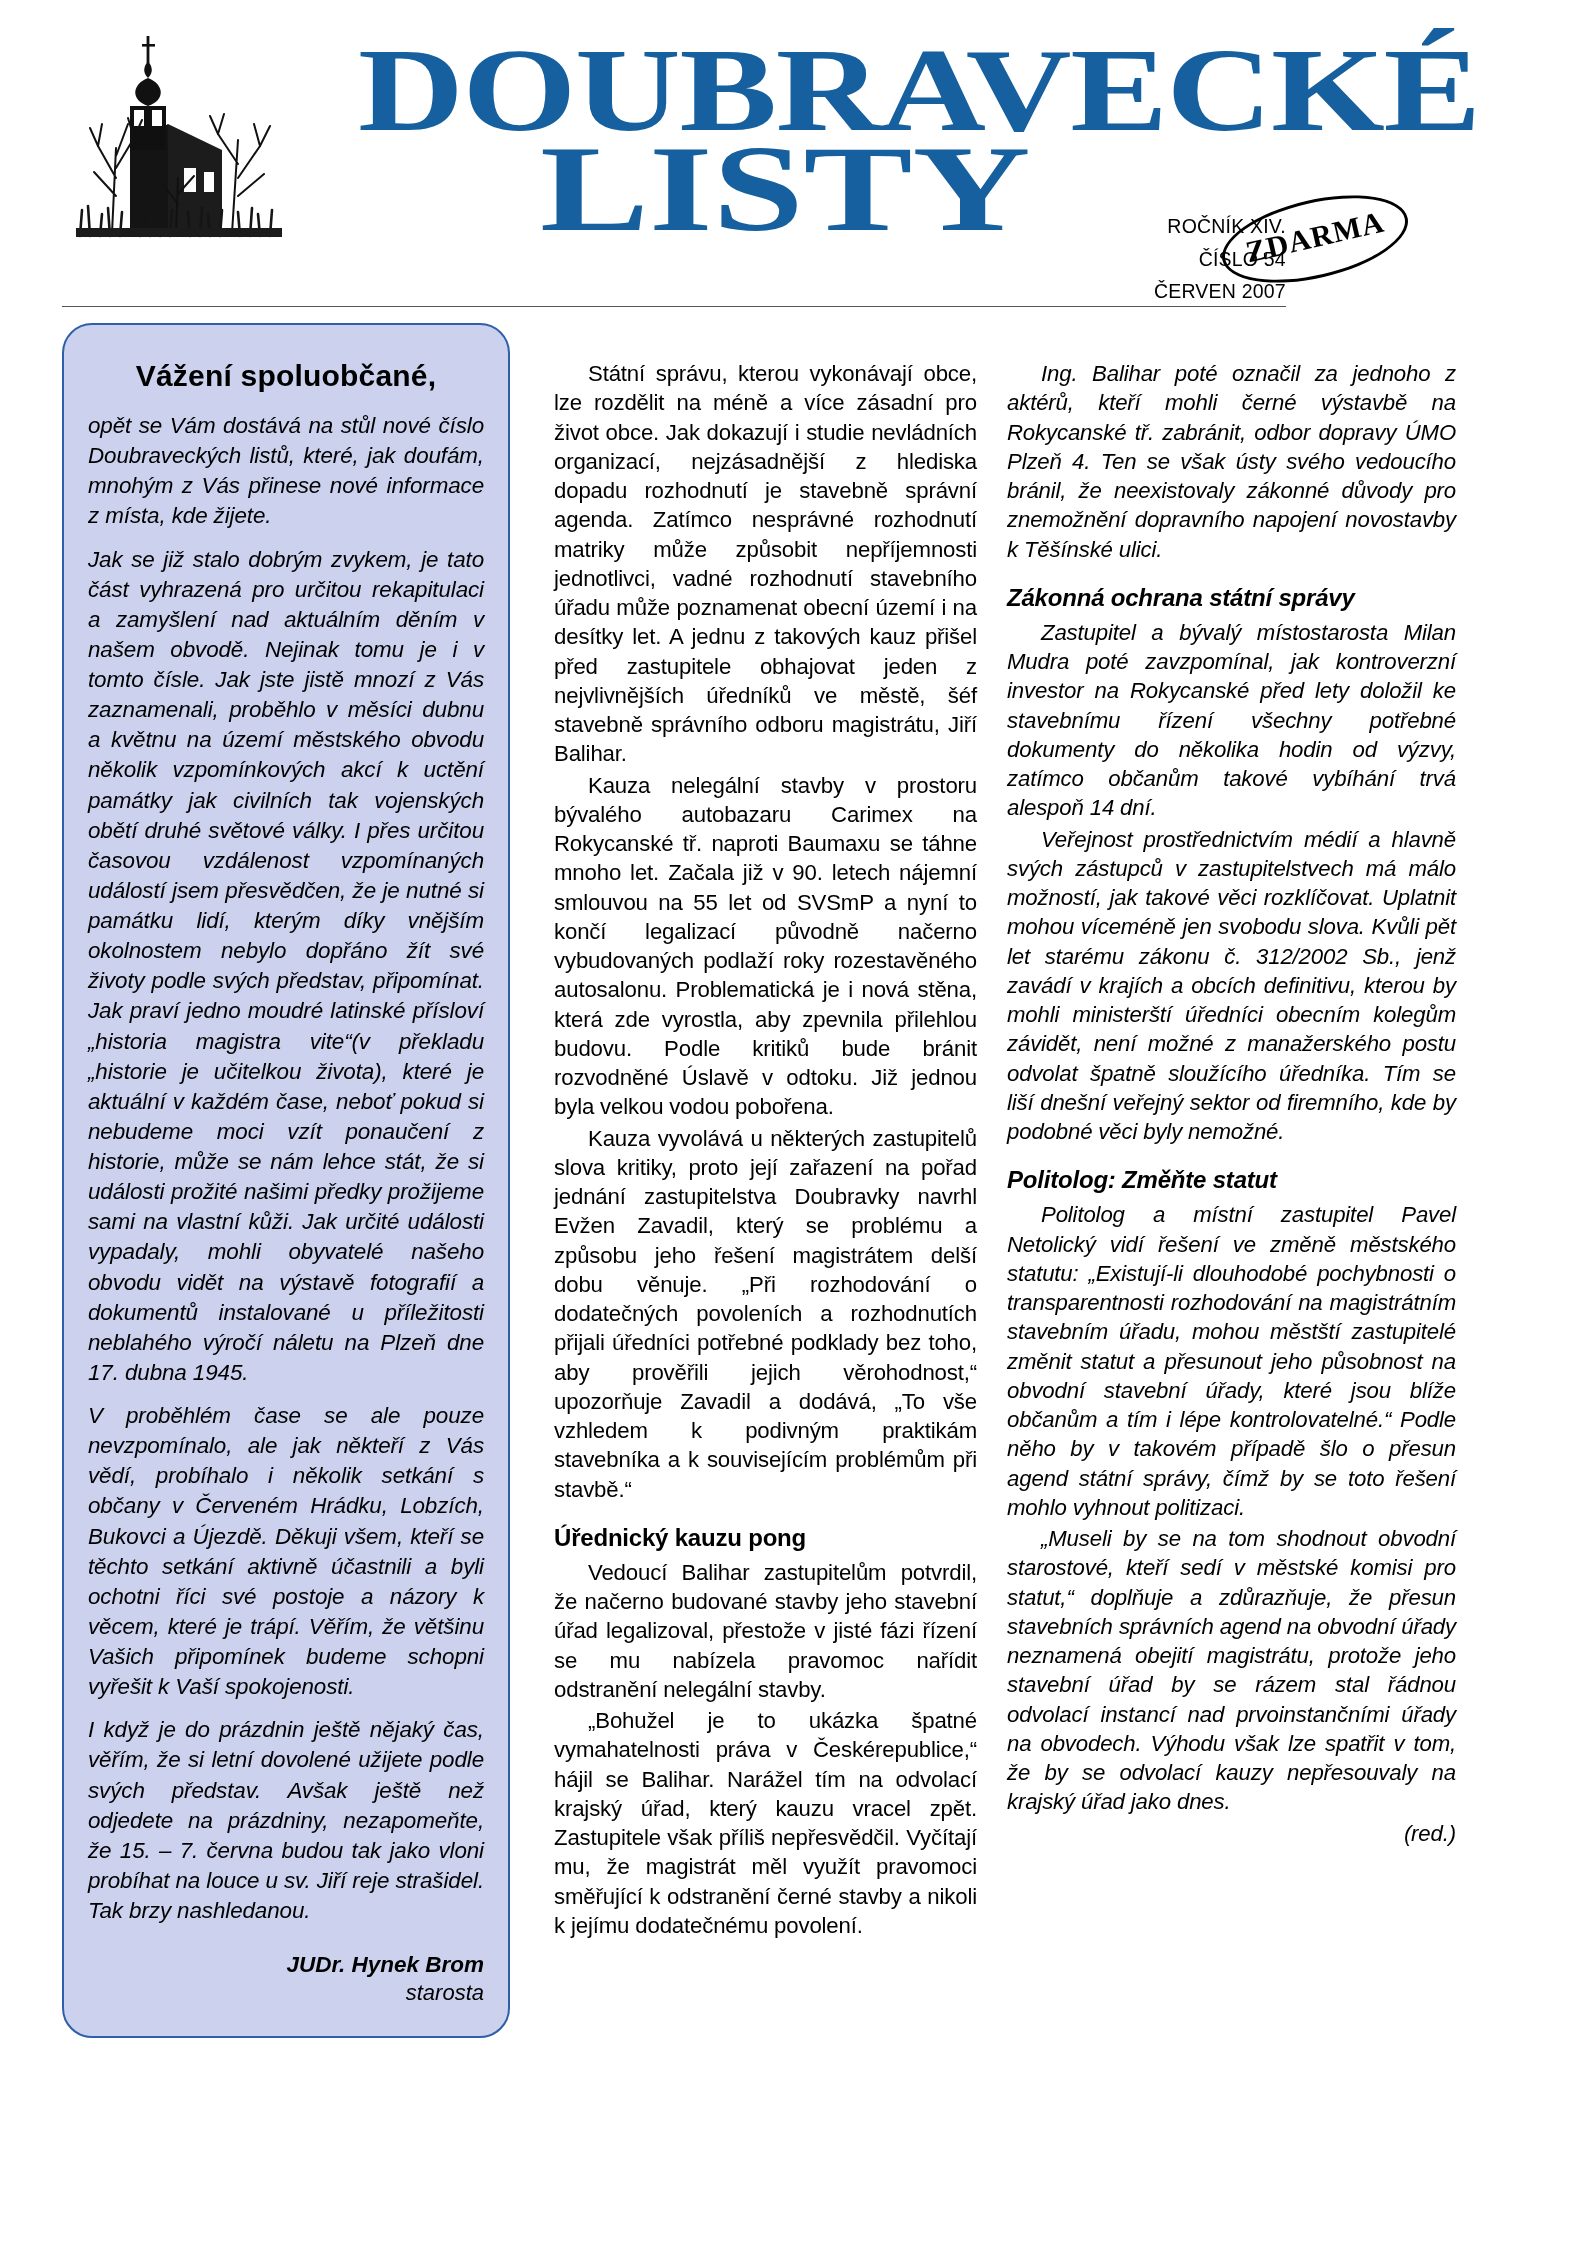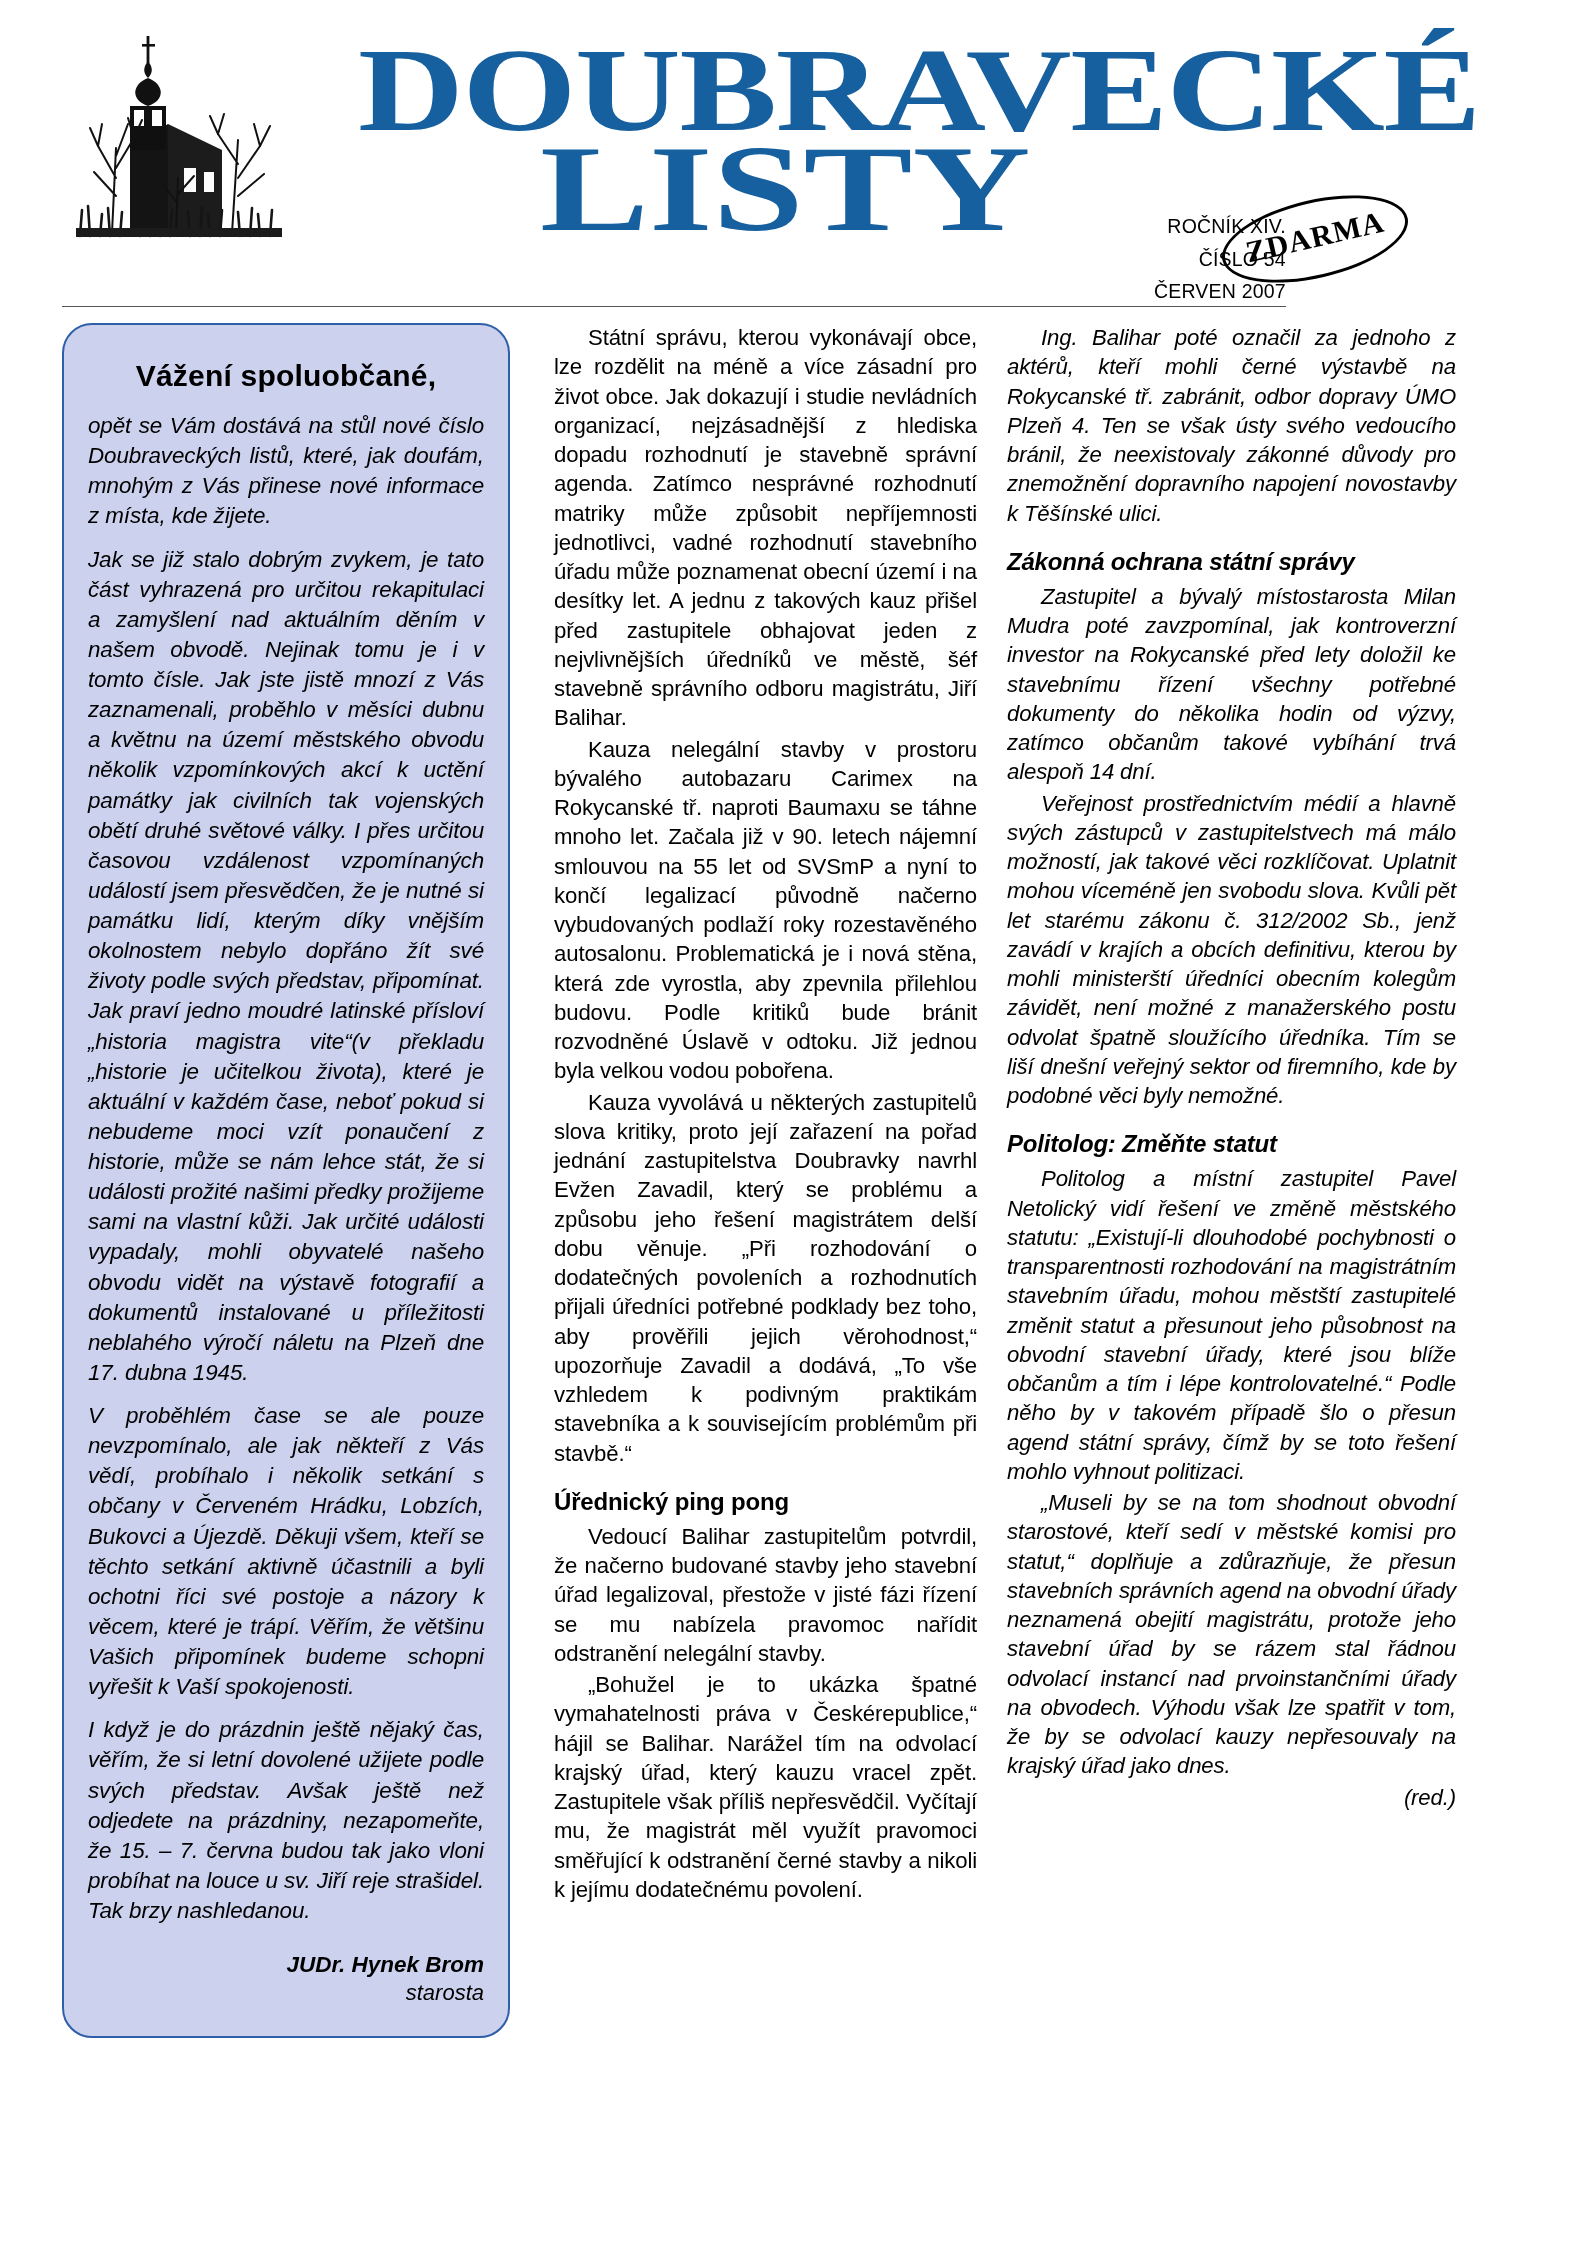--- a/index.html
+++ b/index.html
@@ -51,21 +51,21 @@
   .sig-name{text-align:right;font-weight:700;font-style:italic;font-size:22.5px;margin:26px 0 0 0;}
   .sig-role{text-align:right;font-style:italic;font-size:22px;margin:2px 0 0 0;}
 
   
   .headline{font-weight:700;font-size:44.5px;line-height:1.05;letter-spacing:-.6px;margin:2px 0 10px 0;
     transform:scaleX(.965);transform-origin:left center;white-space:nowrap;}
   .kicker{font-weight:700;font-size:25.5px;line-height:1.12;margin:0 0 14px 0;letter-spacing:-.25px;
     transform:scaleX(.97);transform-origin:left center;white-space:nowrap;}
   .art-head{margin:0 0 0 0;}
 
-  .cols2{display:flex;}
+  .cols2{display:flex;margin-top:36px;}
   .body-p{font-size:22.2px;line-height:1.318;text-align:justify;margin:0 0 2px 0;text-indent:34px;
     letter-spacing:-.15px;hyphens:manual;}
   .body-p.noind{text-indent:0;}
   .sub-h{font-weight:700;font-size:24px;margin:20px 0 6px 0;letter-spacing:-.2px;}
   .credit{text-align:right;}
 </style>
 </head>
 <body>
 
 <div class="page">
@@ -143,21 +143,21 @@
       </div>
     </div>
 
     <div style="flex:1 1 auto;">
 
       <div class="cols2">
         <div class="col-mid">
           <p class="body-p">Státní správu, kterou vykonávají obce, lze rozdělit na méně a více zásadní pro život obce. Jak dokazují i studie nevládních organizací, nejzásadnější z hlediska dopadu rozhodnutí je stavebně správní agenda. Zatímco nesprávné rozhodnutí matriky může způsobit nepříjemnosti jednotlivci, vadné rozhodnutí stavebního úřadu může poznamenat obecní území i na desítky let. A jednu z takových kauz přišel před zastupitele obhajovat jeden z nejvlivnějších úředníků ve městě, šéf stavebně správního odboru magistrátu, Jiří Balihar.</p>
           <p class="body-p">Kauza nelegální stavby v prostoru bývalého autobazaru Carimex na Rokycanské tř. naproti Baumaxu se táhne mnoho let. Začala již v 90. letech nájemní smlouvou na 55 let od SVSmP a nyní to končí legalizací původně načerno vybudovaných podlaží roky rozestavěného autosalonu. Problematická je i nová stěna, která zde vyrostla, aby zpevnila přilehlou budovu. Podle kritiků bude bránit rozvodněné Úslavě v odtoku. Již jednou byla velkou vodou pobořena.</p>
           <p class="body-p">Kauza vyvolává u některých zastupitelů slova kritiky, proto její zařazení na pořad jednání zastupitelstva Doubravky navrhl Evžen Zavadil, který se problému a způsobu jeho řešení magistrátem delší dobu věnuje. „Při rozhodování o dodatečných povoleních a rozhodnutích přijali úředníci potřebné podklady bez toho, aby prověřili jejich věrohodnost,“ upozorňuje Zavadil a dodává, „To vše vzhledem k podivným praktikám stavebníka a k souvisejícím problémům při stavbě.“</p>
-          <h3 class="sub-h">Úřednický ping pong</h3>
+          <h3 class="sub-h">Úřednický kauzu pong</h3>
           <p class="body-p">Vedoucí Balihar zastupitelům potvrdil, že načerno budované stavby jeho stavební úřad legalizoval, přestože v jisté fázi řízení se mu nabízela pravomoc nařídit odstranění nelegální stavby.</p>
           <p class="body-p">„Bohužel je to ukázka špatné vymahatelnosti práva v Českérepublice,“ hájil se Balihar. Narážel tím na odvolací krajský úřad, který kauzu vracel zpět. Zastupitele však příliš nepřesvědčil. Vyčítají mu, že magistrát měl využít pravomoci směřující k odstranění černé stavby a nikoli k jejímu dodatečnému povolení.</p>
         </div>
 
         <div class="col-right">
           <p class="body-p">Ing. Balihar poté označil za jednoho z aktérů, kteří mohli černé výstavbě na Rokycanské tř. zabránit, odbor dopravy ÚMO Plzeň 4. Ten se však ústy svého vedoucího bránil, že neexistovaly zákonné důvody pro znemožnění dopravního napojení novostavby k Těšínské ulici.</p>
           <h3 class="sub-h">Zákonná ochrana státní správy</h3>
           <p class="body-p">Zastupitel a bývalý místostarosta Milan Mudra poté zavzpomínal, jak kontroverzní investor na Rokycanské před lety doložil ke stavebnímu řízení všechny potřebné dokumenty do několika hodin od výzvy, zatímco občanům takové vybíhání trvá alespoň 14 dní.</p>
           <p class="body-p">Veřejnost prostřednictvím médií a hlavně svých zástupců v zastupitelstvech má málo možností, jak takové věci rozklíčovat. Uplatnit mohou víceméně jen svobodu slova. Kvůli pět let starému zákonu č. 312/2002 Sb., jenž zavádí v krajích a obcích definitivu, kterou by mohli ministerští úředníci obecním kolegům závidět, není možné z manažerského postu odvolat špatně sloužícího úředníka. Tím se liší dnešní veřejný sektor od firemního, kde by podobné věci byly nemožné.</p>
           <h3 class="sub-h">Politolog: Změňte statut</h3>

